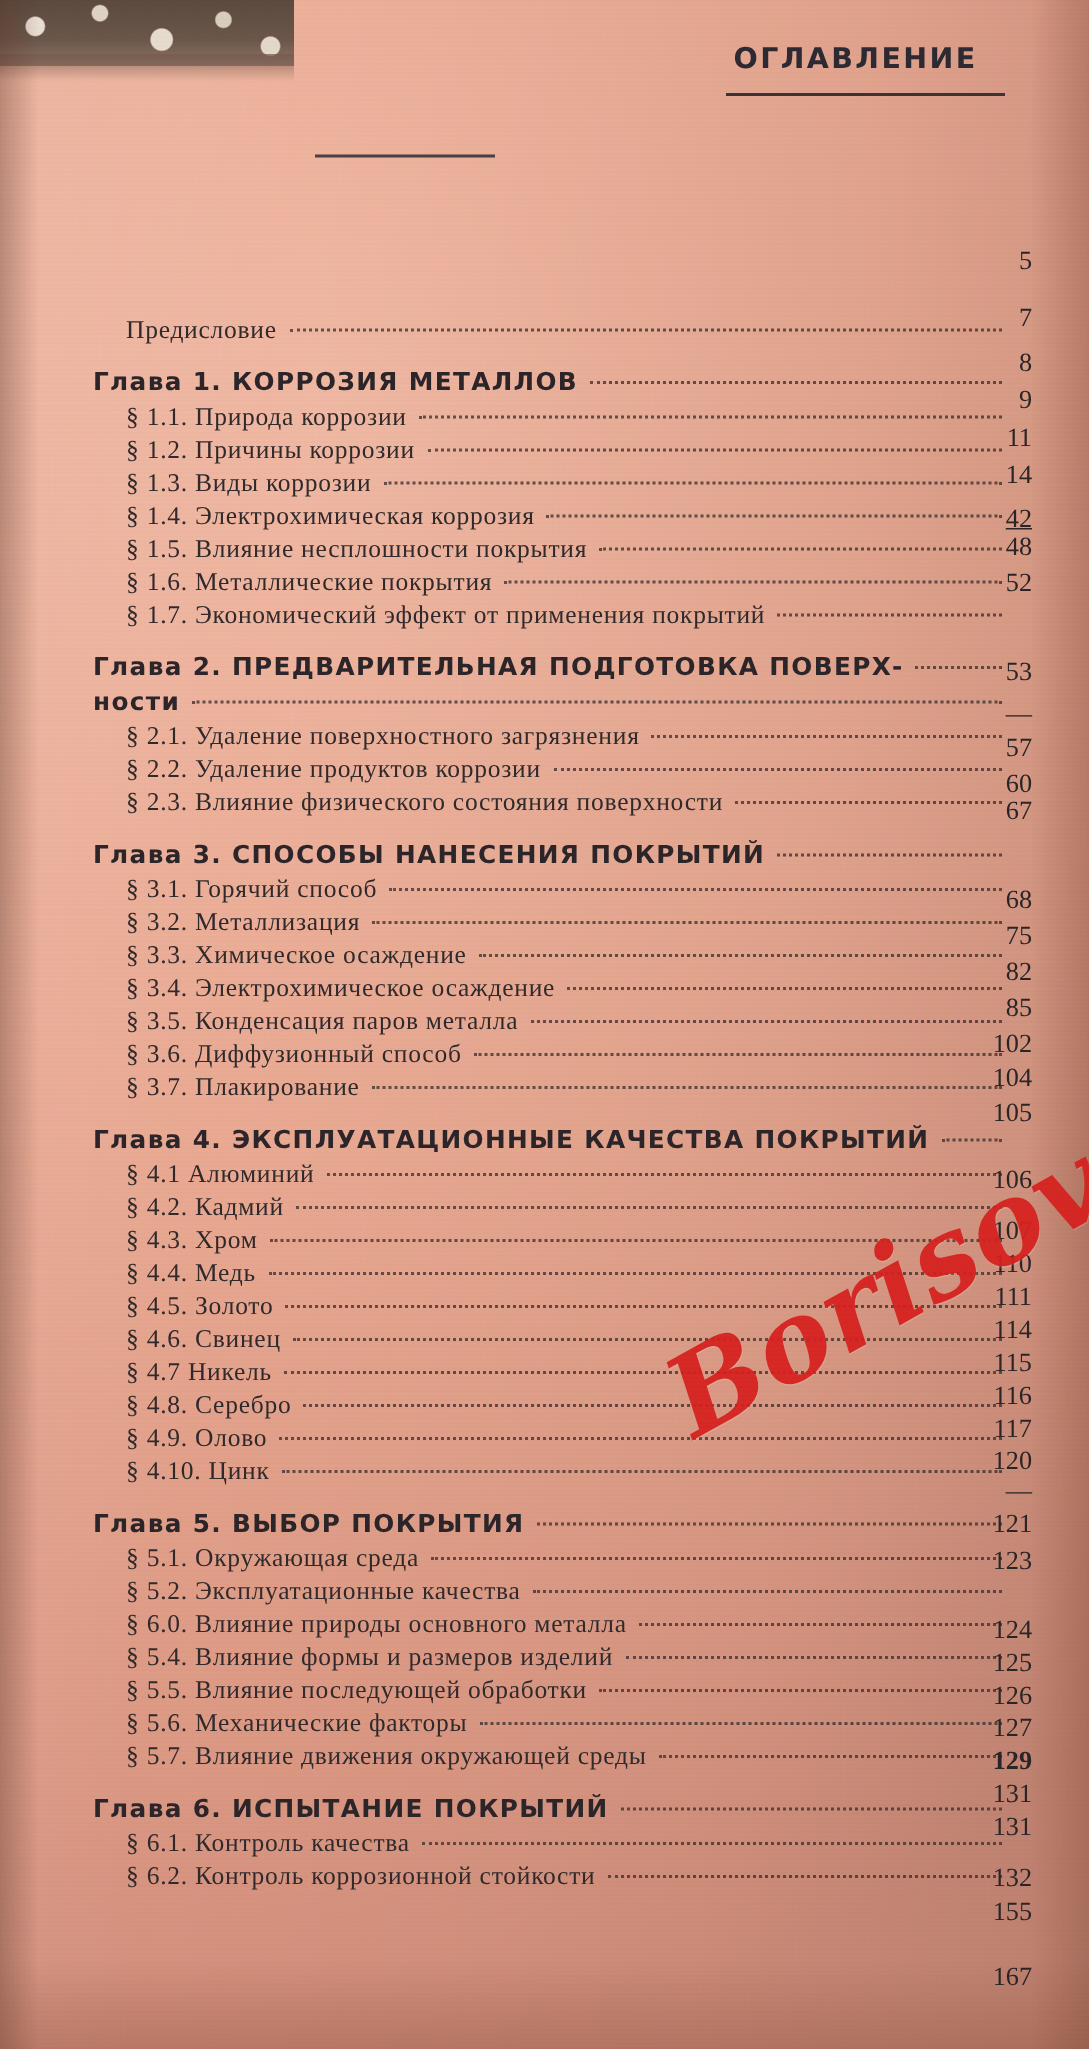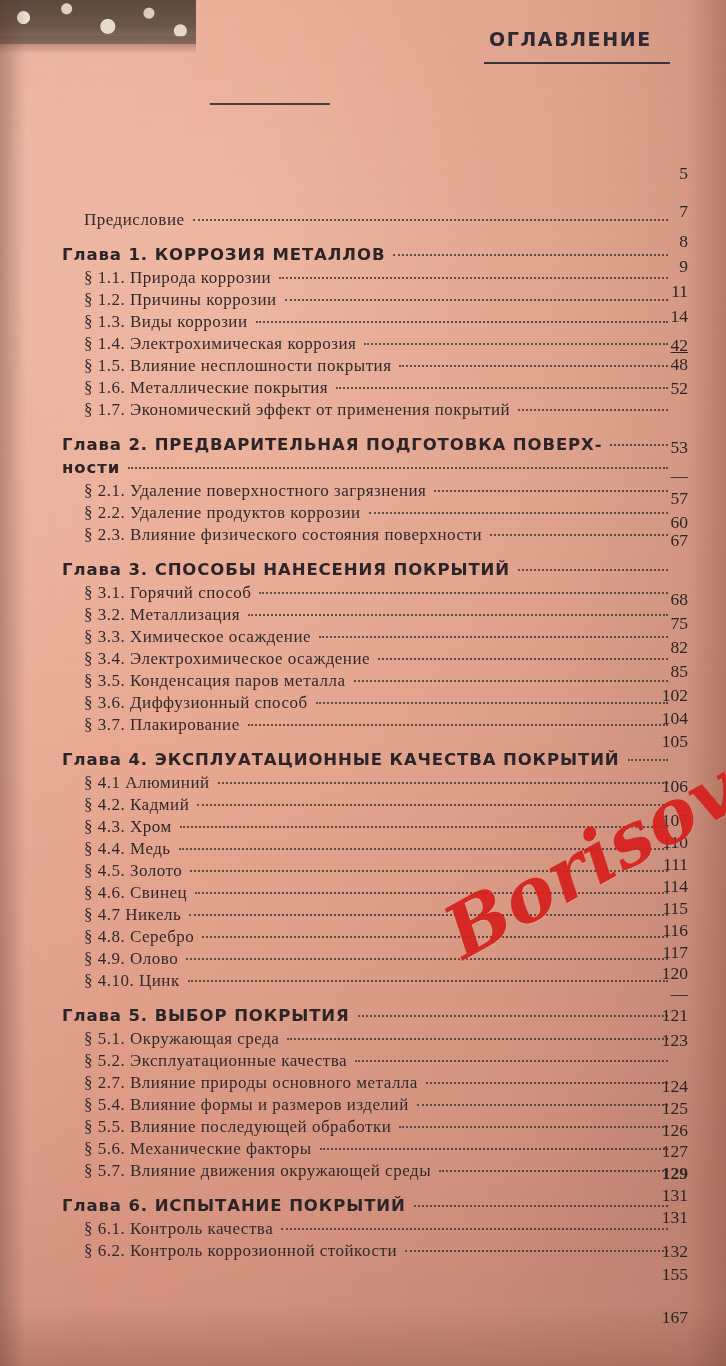--- a/index.html
+++ b/index.html
@@ -341,21 +341,21 @@
         </div>
         <div class="row section tight">
           <span class="label indent">§ 5.1. Окружающая среда</span>
           <span class="leader"></span>
         </div>
         <div class="row section tight">
           <span class="label indent">§ 5.2. Эксплуатационные качества</span>
           <span class="leader"></span>
         </div>
         <div class="row section tight">
-          <span class="label indent">§ 2.7. Влияние природы основного металла</span>
+          <span class="label indent">§ 6.0. Влияние природы основного металла</span>
           <span class="leader"></span>
         </div>
         <div class="row section tight">
           <span class="label indent">§ 5.4. Влияние формы и размеров изделий</span>
           <span class="leader"></span>
         </div>
         <div class="row section tight">
           <span class="label indent">§ 5.5. Влияние последующей обработки</span>
           <span class="leader"></span>
         </div>

